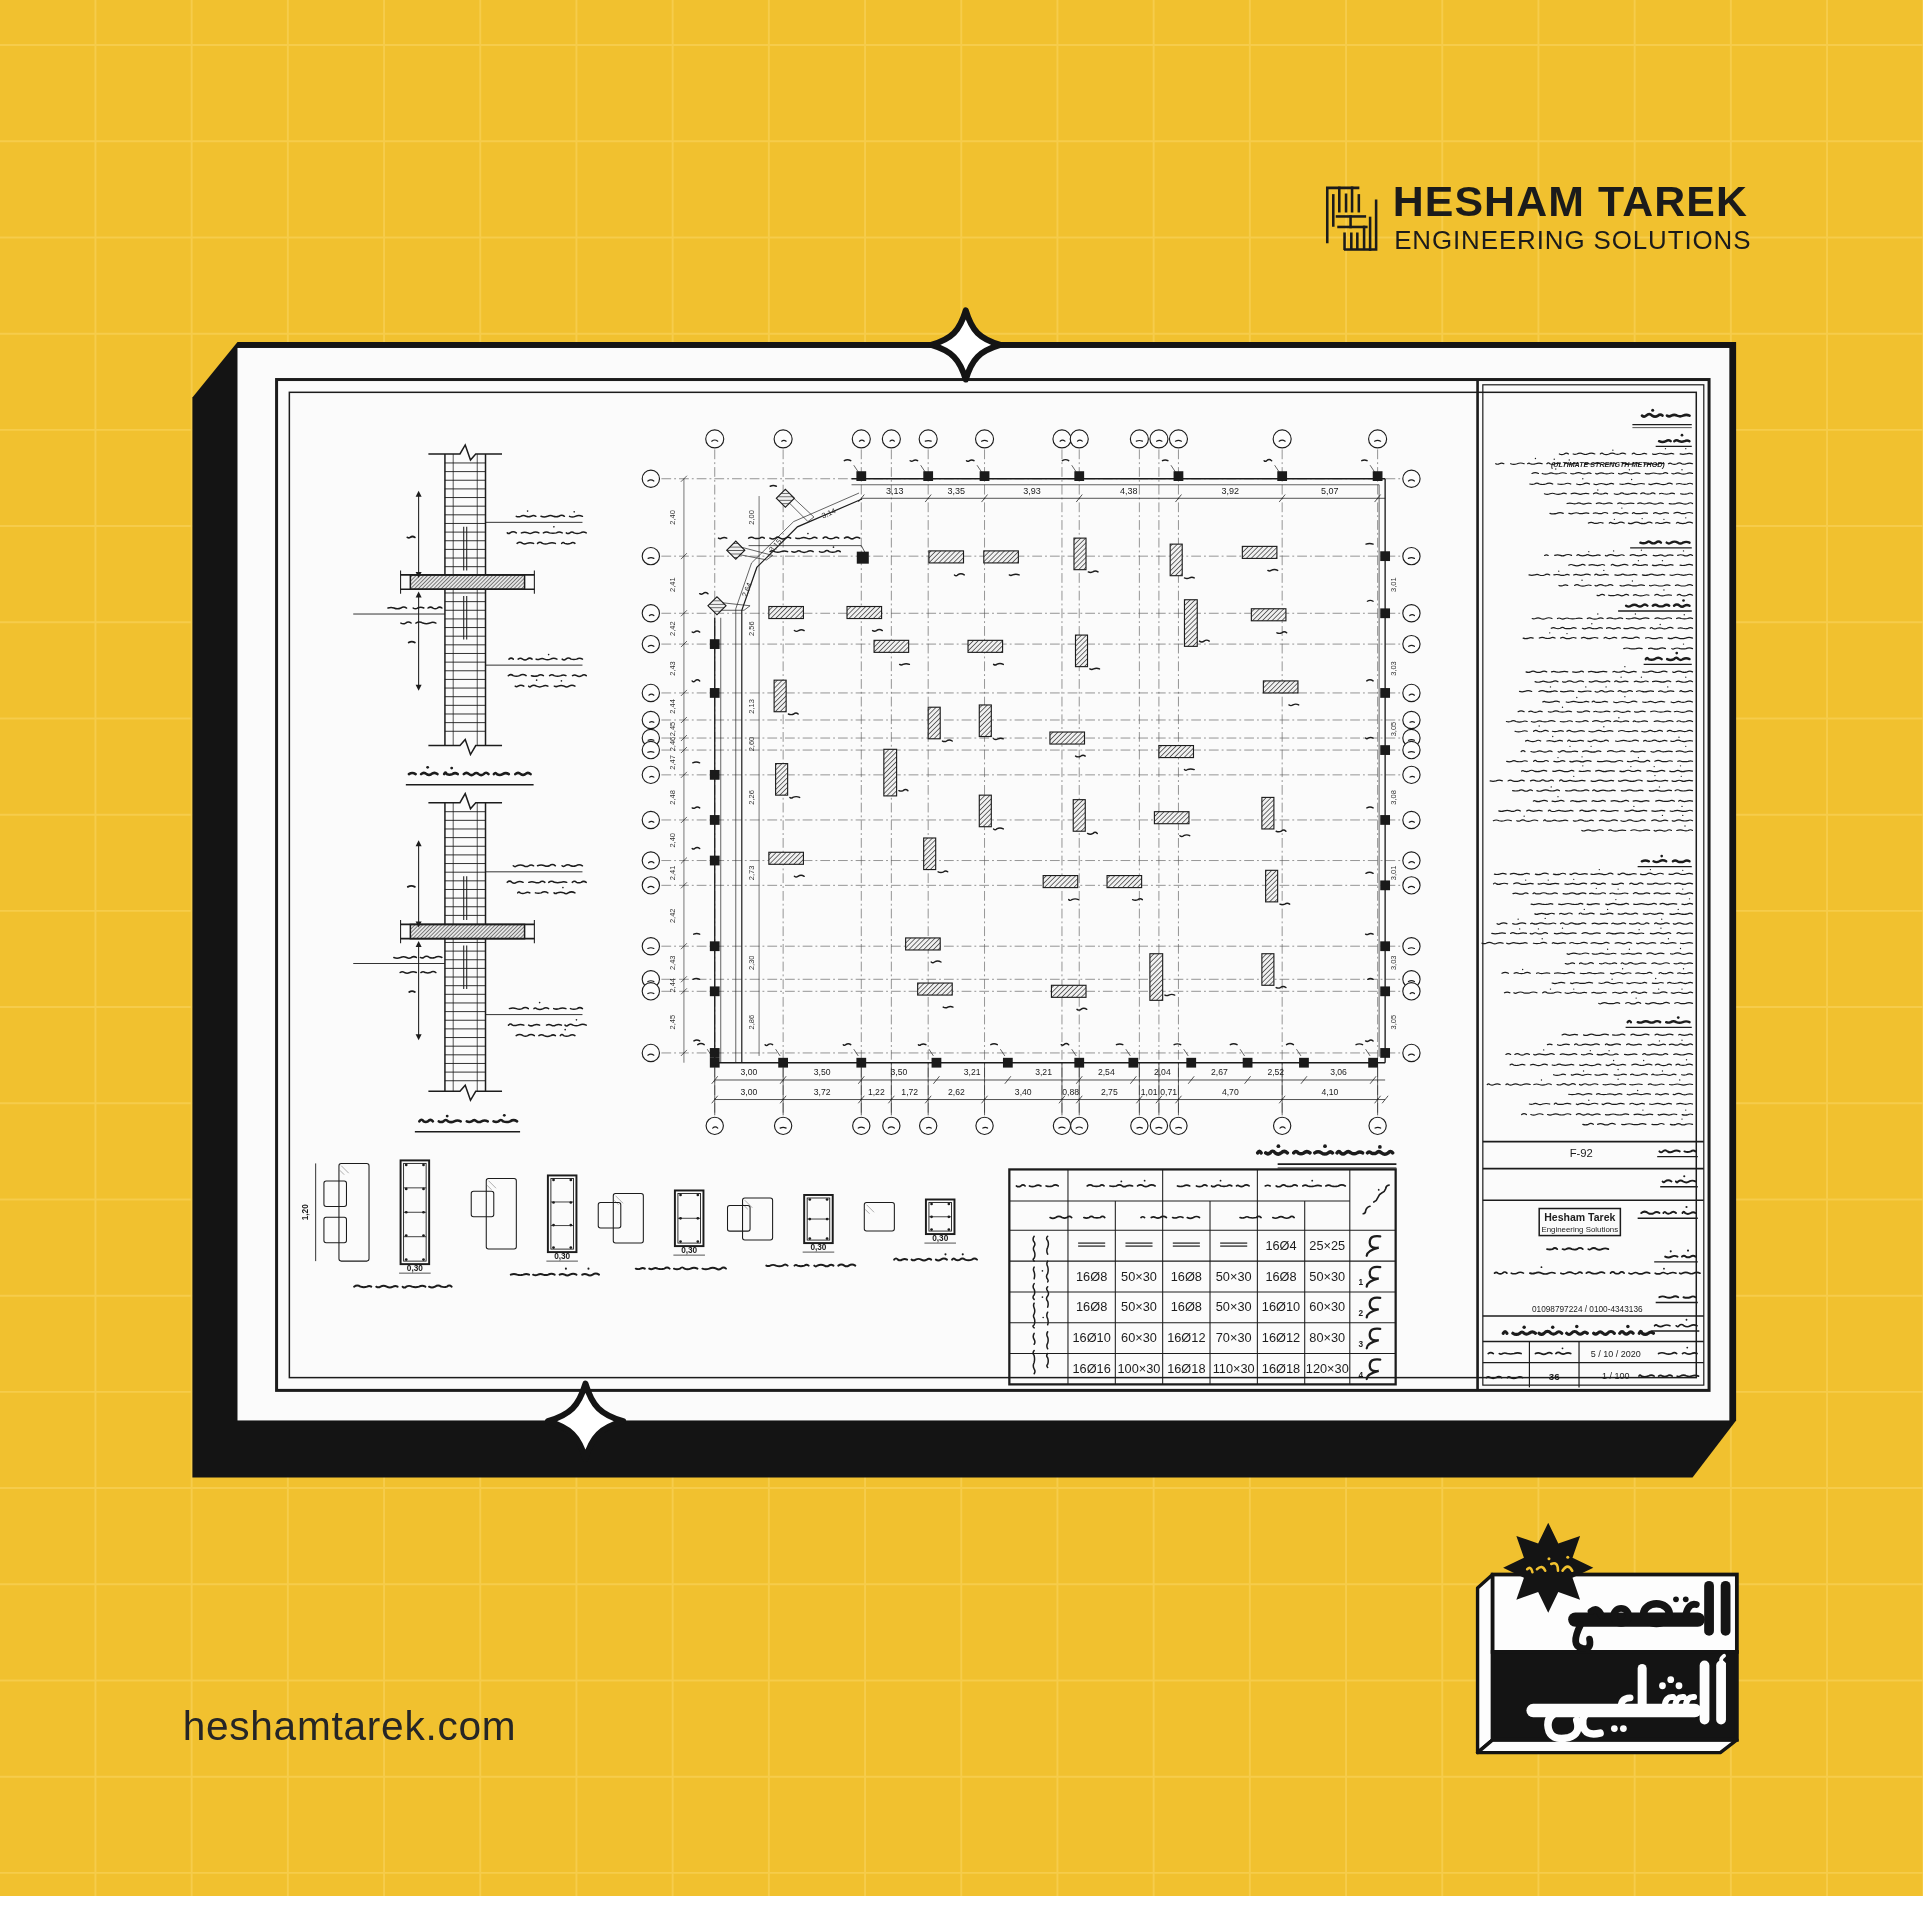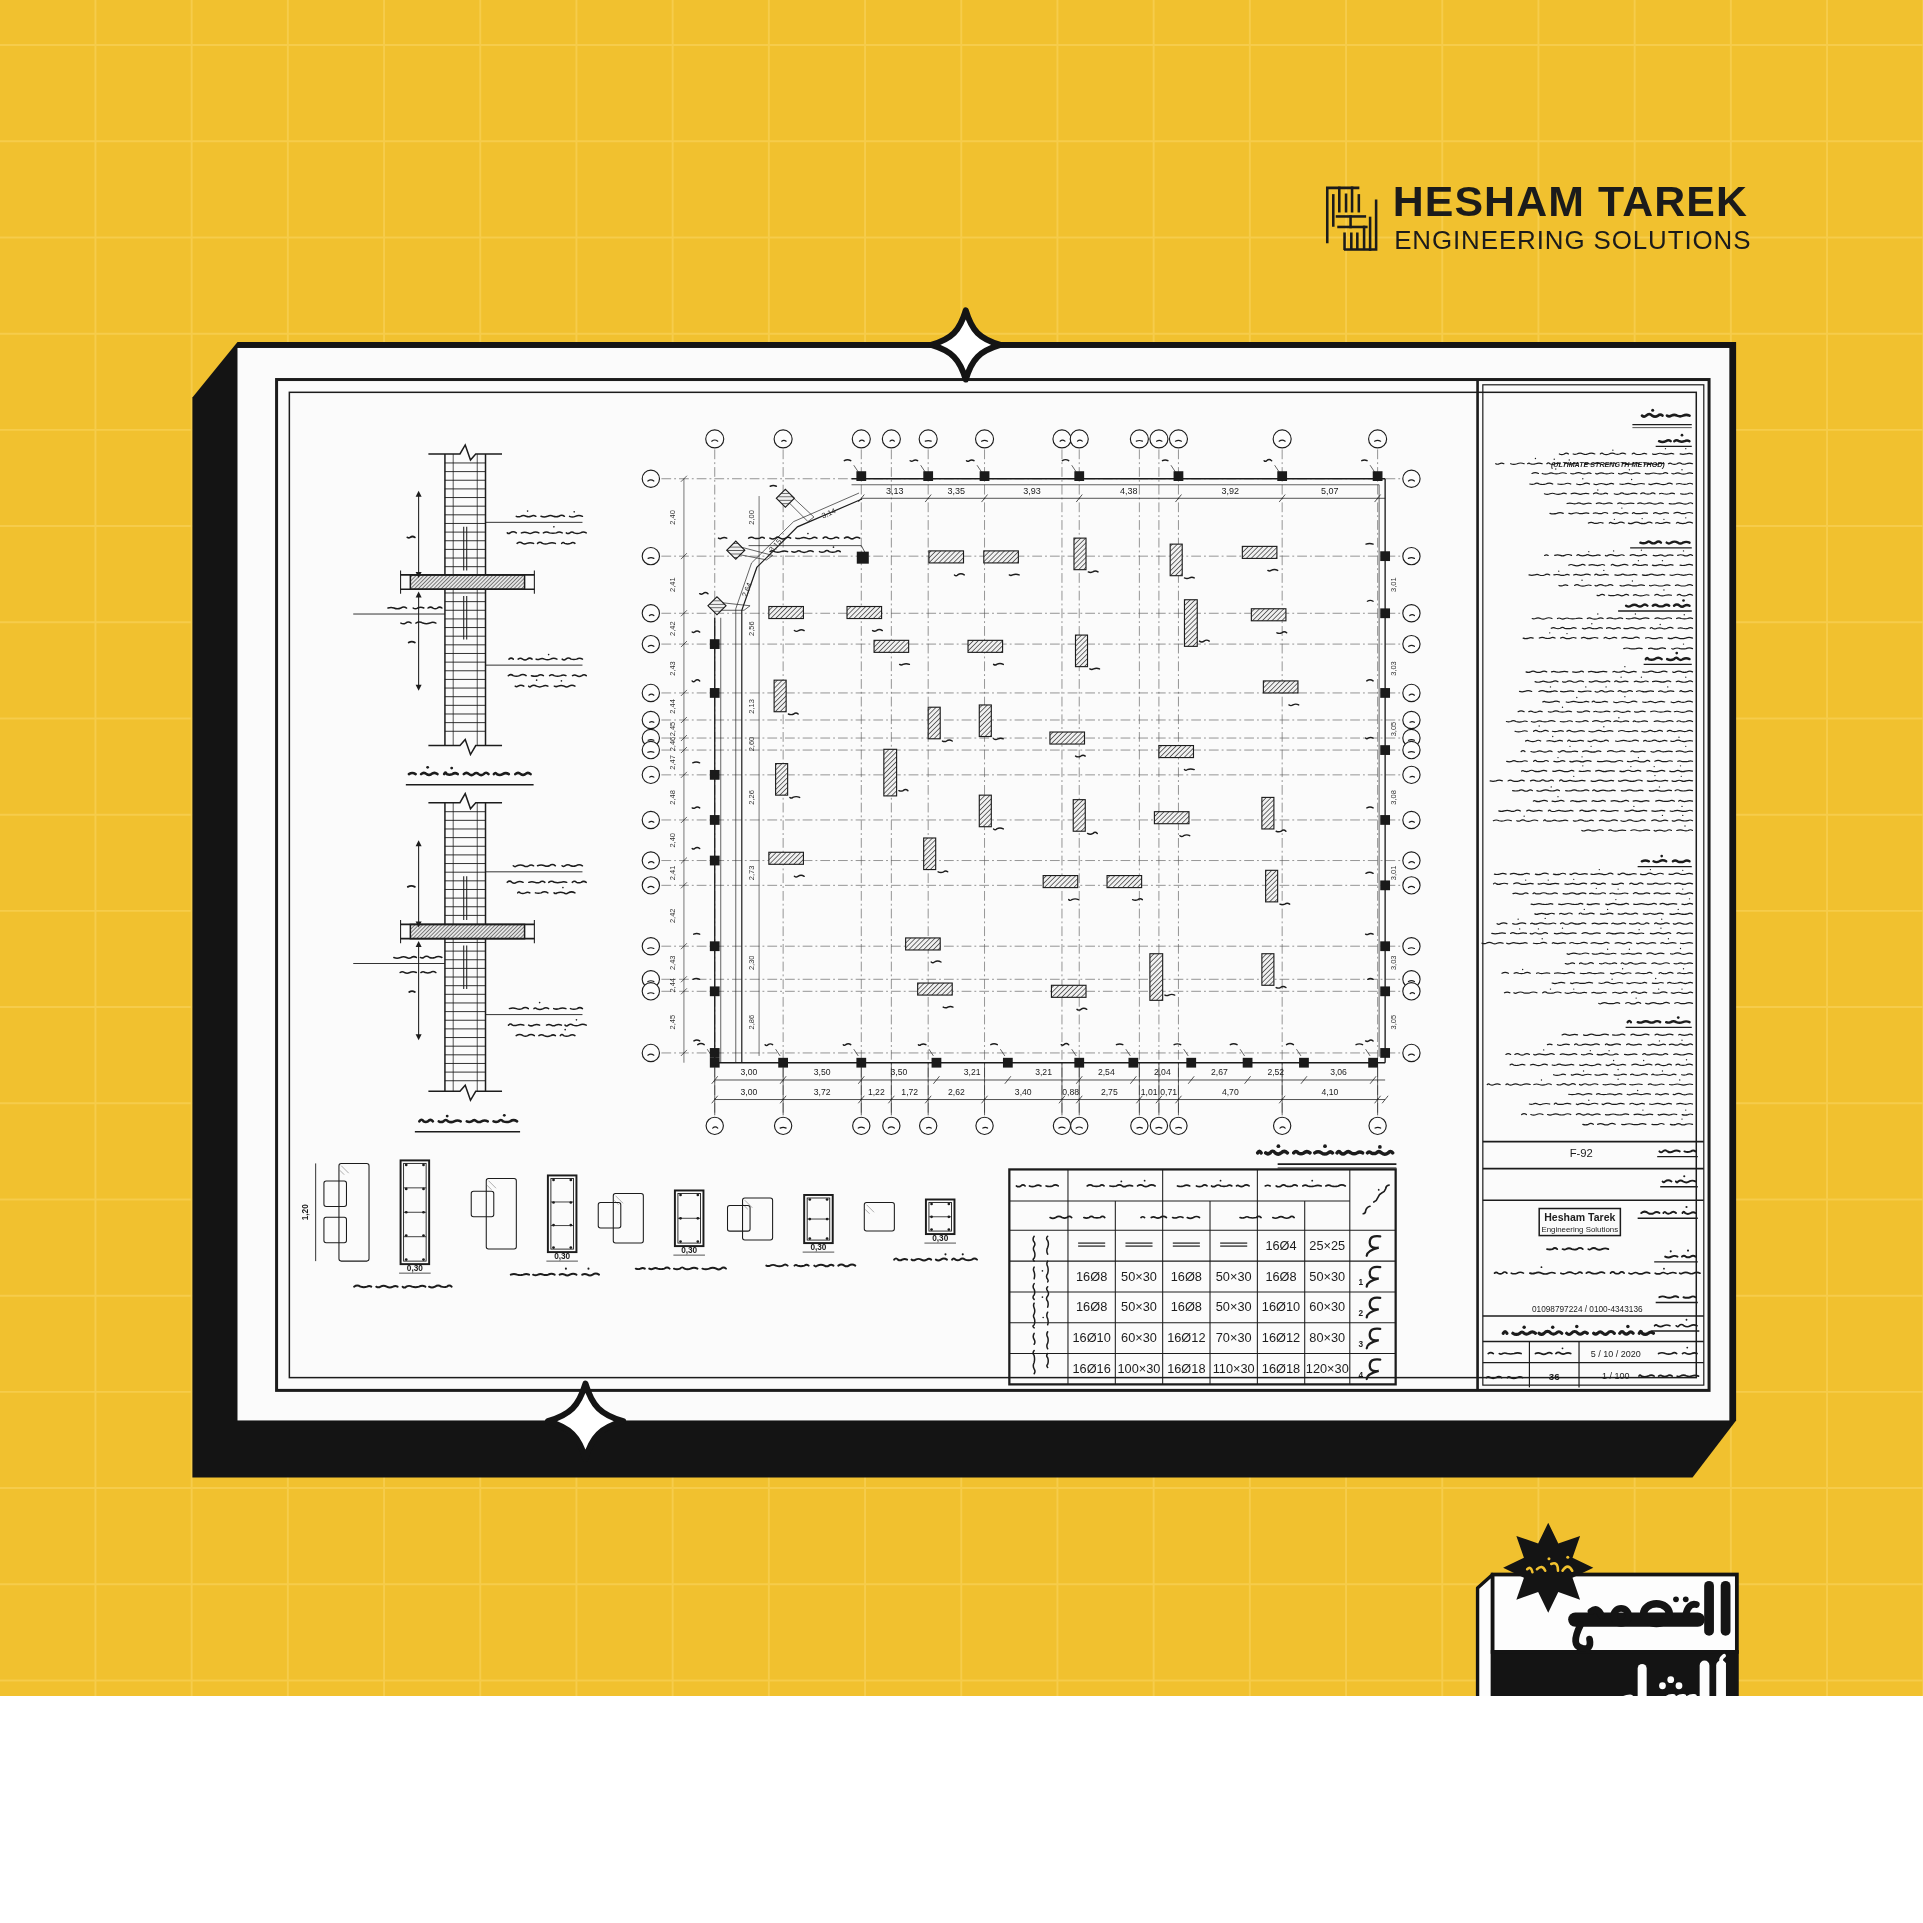--- a/index.html
+++ b/index.html
@@ -1,14 +1,14 @@
 <!DOCTYPE html>
 <html style="font-size:12px"><head><meta charset="utf-8"><style>
 html,body{margin:0;padding:0;}
-.page{position:relative;width:1924px;height:1696px;background:#F1C12F;overflow:hidden;}
+.page{position:relative;width:1924px;height:1896px;background:#F1C12F;overflow:hidden;}
 svg{position:absolute;left:0;top:0;}
 </style></head><body>
 <div class="page">
 <svg width="1924" height="1924" viewBox="0 0 2560 2560">
 <defs>
 <pattern id="hat" width="4.6" height="4.6" patternTransform="rotate(45)" patternUnits="userSpaceOnUse">
           <rect width="4.6" height="4.6" fill="#f1f1f1"></rect>
           <line x1="0" y1="0" x2="0" y2="4.6" stroke="#2b2b2b" stroke-width="1.8"></line>
         </pattern>
 <pattern id="hat2" width="3.6" height="3.6" patternTransform="rotate(45)" patternUnits="userSpaceOnUse">

